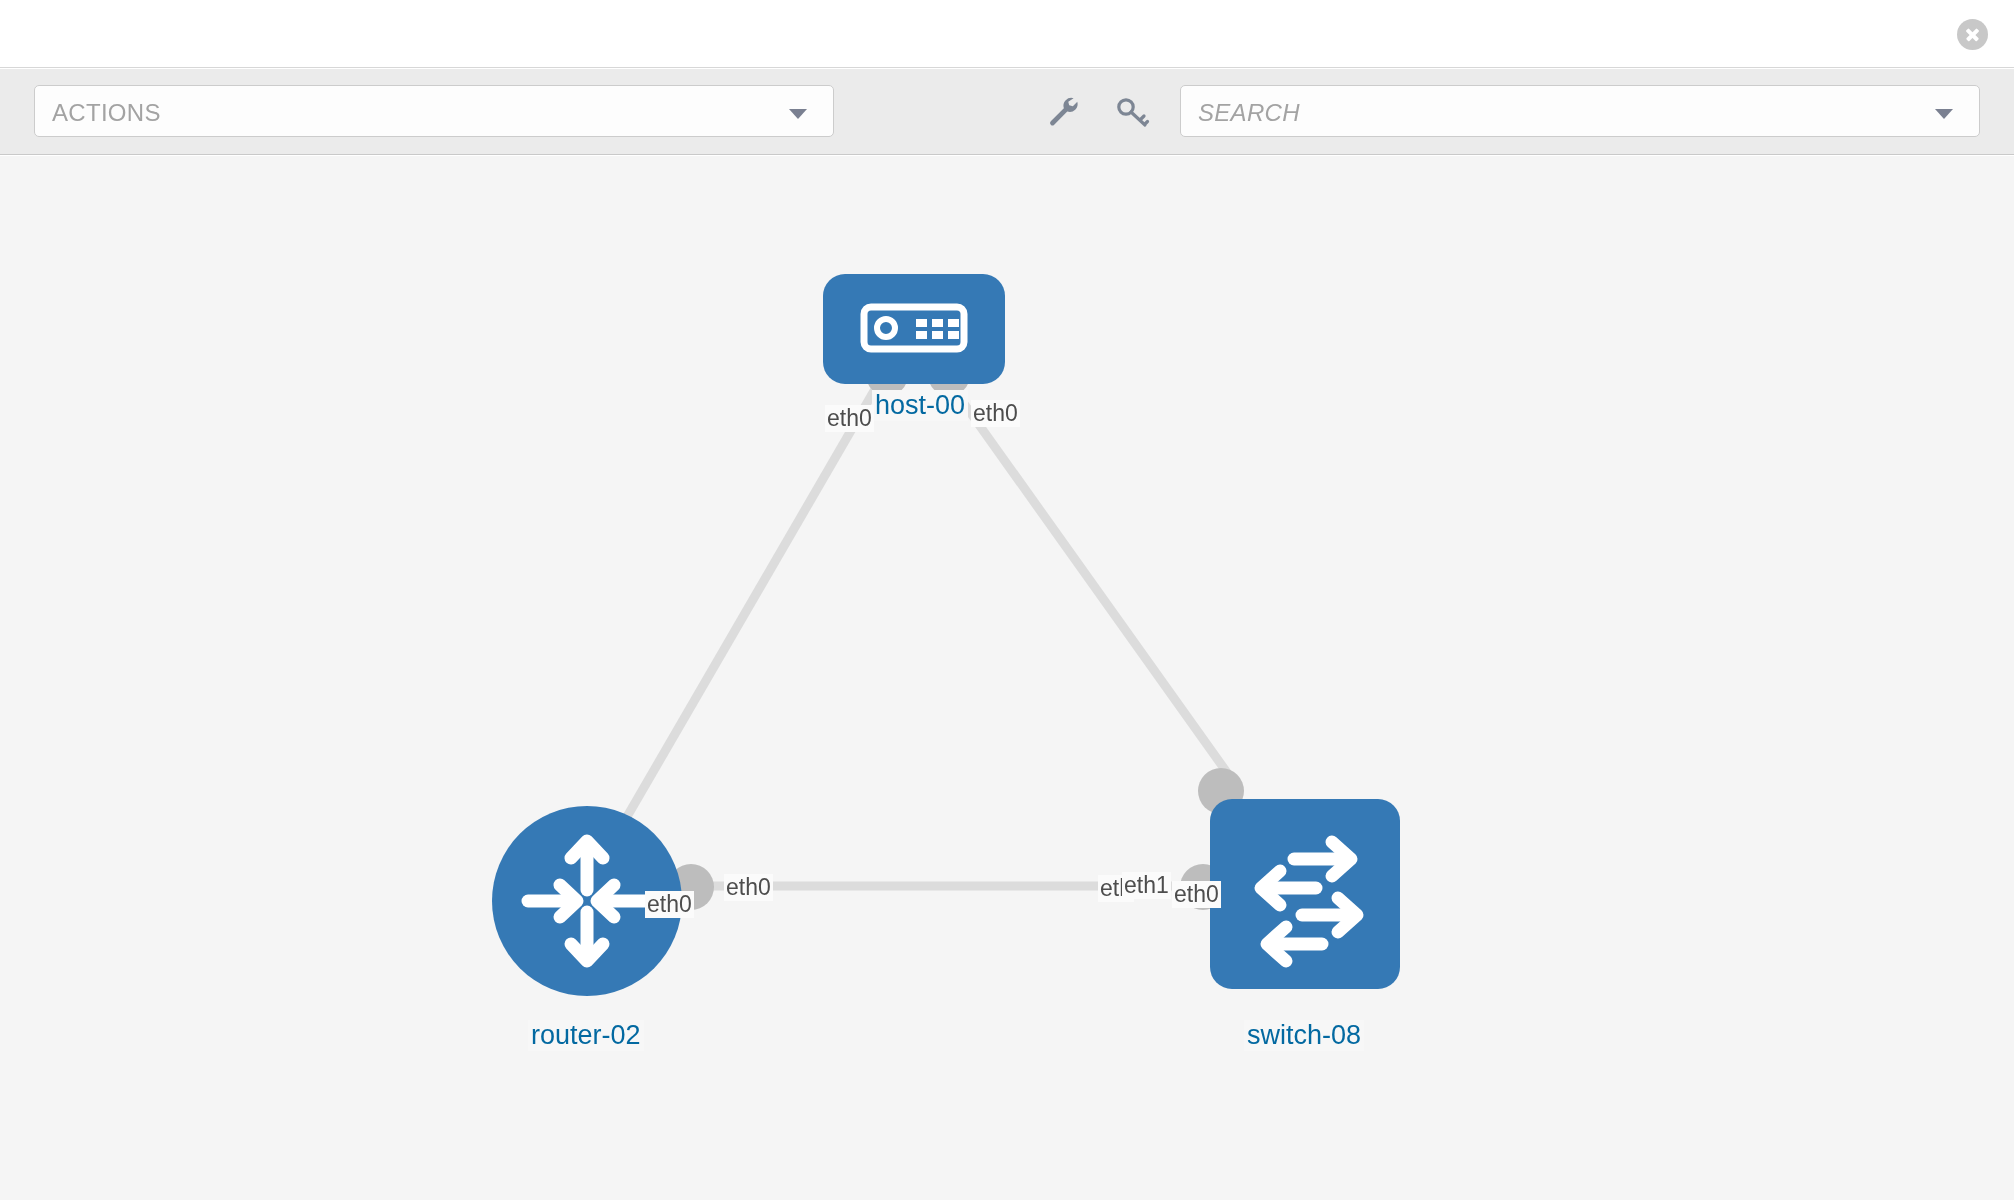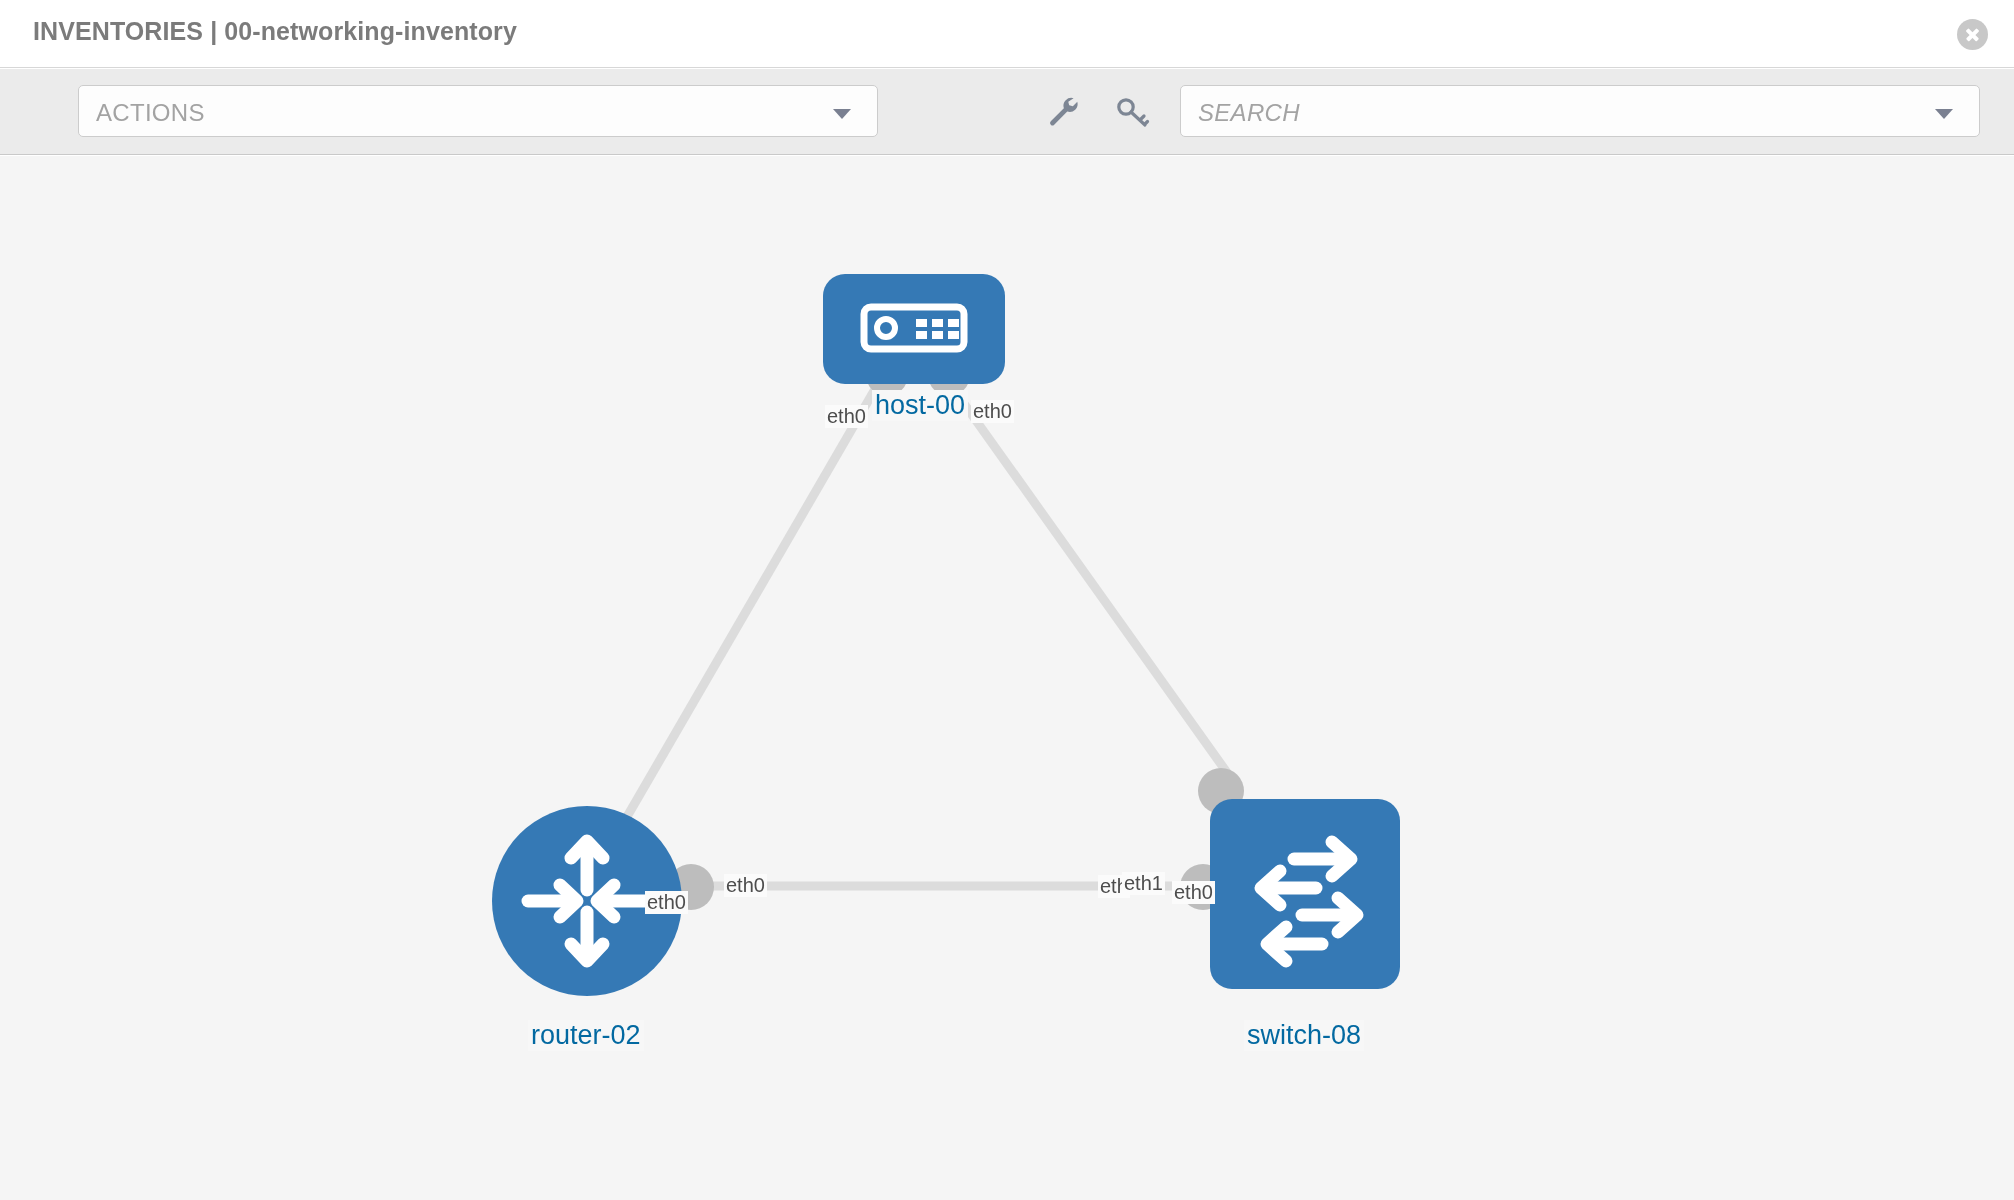--- a/index.html
+++ b/index.html
@@ -73,21 +73,20 @@
     position: absolute;
     background: #fdfdfd;
     border: 1px solid #cccccc;
     border-radius: 5px;
     height: 52px;
   }
   .actions-select {
     left: 34px;
     top: 16px;
     width: 800px;
-    margin-left: 44px;
   }
   .field-text {
     position: absolute;
     left: 17px;
     top: 13px;
     font-size: 24px;
     color: #a3a3a3;
     letter-spacing: 0.3px;
     white-space: nowrap;
   }
@@ -144,40 +143,39 @@
     position: absolute;
     font-size: 27px;
     color: #0369a1;
     background: #f7f7f7;
     white-space: nowrap;
     padding: 0 3px;
   }
 
   .port-label {
     position: absolute;
-    font-size: 20px;
+    font-size: 23px;
     color: #4d4d4d;
     background: #fbfbfb;
     white-space: nowrap;
     padding: 0 2px;
   }
 
   .connector {
     position: absolute;
     background: #bdbdbd;
     border-radius: 50%;
   }
 </style>
 </head>
 <body>
 
 <div id="app">
 
   <div class="header">
-    <div class="page-title">INVENTORIES | 00-networking-inventory</div>
     <div class="close-btn"></div>
   </div>
 
   <div class="toolbar">
 
     <div class="field actions-select">
       <span class="field-text">ACTIONS</span>
       <span class="caret"></span>
     </div>
 

